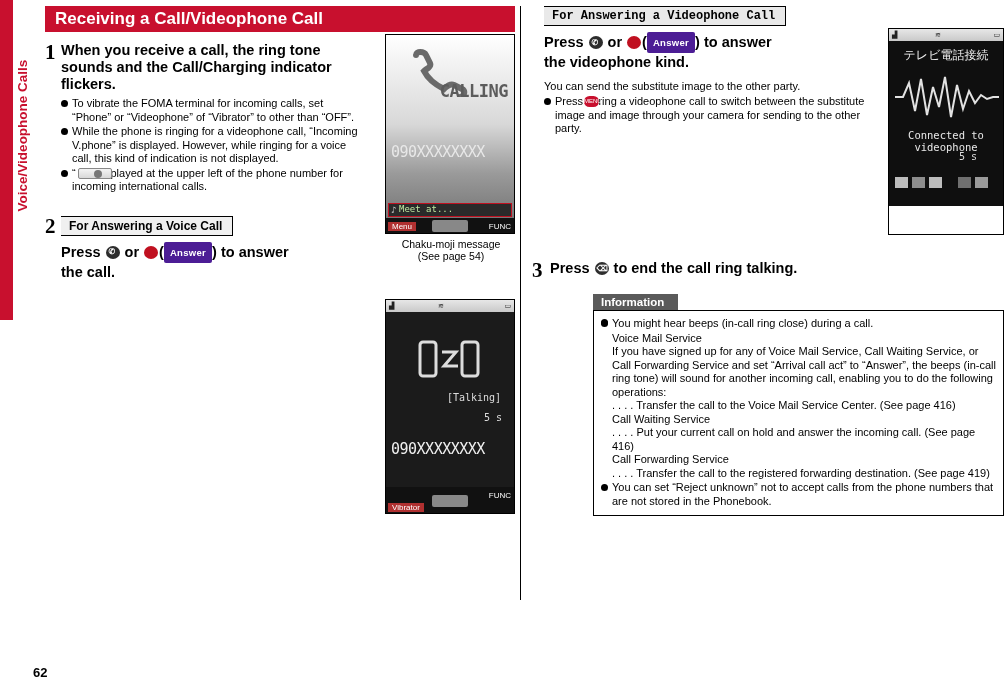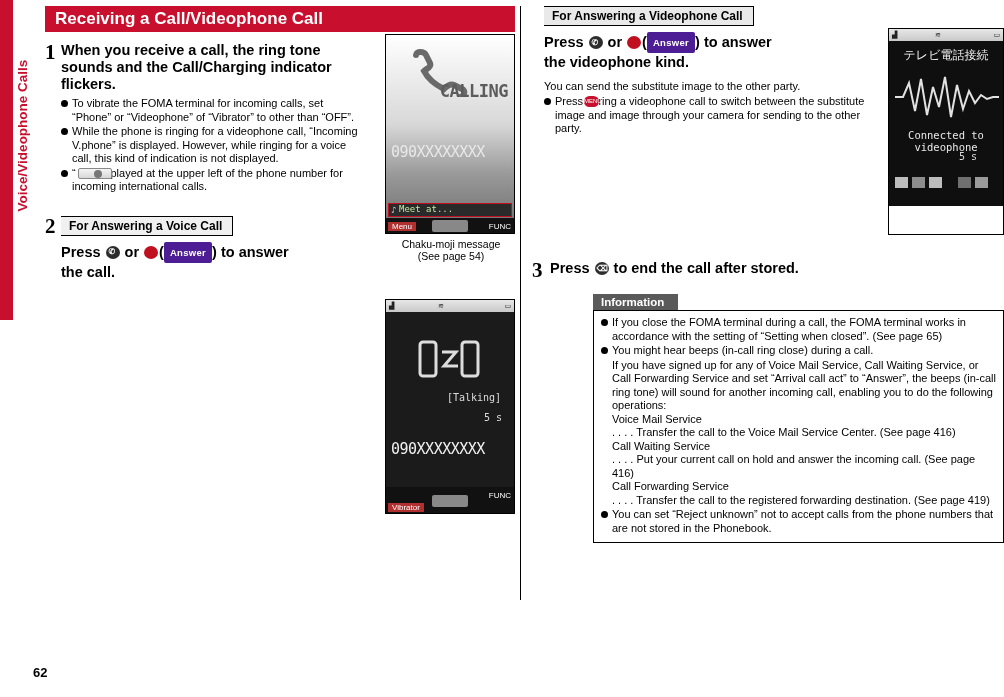--- a/index.html
+++ b/index.html
@@ -90,20 +90,21 @@
   .subhead-box2 {
     display:inline-block;
     border-top:1px solid #000;
     border-bottom:1px solid #000;
     border-right:1px solid #000;
     background:#e9e9e9;
     padding:2px 10px 2px 8px;
     font-weight:bold;
     font-size:12px;
     margin-bottom:6px;
+    font-family:Liberation Mono, monospace;
   }
   .keyicon {
     display:inline-block;
     width:17px; height:13px;
     border-radius:7px/6px;
     background:#3a3a3a;
     color:#fff;
     font-size:8px;
     text-align:center;
     line-height:13px;
@@ -334,39 +335,38 @@
     </div>
 
     <div class="step-block" style="position:absolute; left:0px; top:246px; width:472px;">
       <div class="step-num">3</div>
       <div class="step-body" style="margin-left:18px;">
         <div class="step-head">
           <span>Press</span>
           <span class="keyicon round" style="background:#2d2d2d;">
             <span style="position:absolute;left:2px;top:2.5px;color:#fff;font-size:8px;line-height:8px;">⌫</span>
           </span>
-          <span>to end the call after stored.</span>
+          <span>to end the call ring talking.</span>
         </div>
       </div>
     </div>
 
     <div style="position:absolute; left:18px; top:288px; width:454px;padding-left:43px;">
       <div class="info-head">Information</div>
       <div class="info-box">
         <div class="info-body">
           <div class="info-line">
             <span class="dot"></span>
-            <span>If you close the FOMA terminal during a call, the FOMA terminal works in accordance with the setting of “Setting when closed”. (See page 65)</span>
           </div>
           <div class="info-line">
             <span class="dot"></span>
             <span>You might hear beeps (in-call ring close) during a call.</span>
           </div>
+          <div class="plain-line">Voice Mail Service</div>
           <div class="plain-line">If you have signed up for any of Voice Mail Service, Call Waiting Service, or Call Forwarding Service and set “Arrival call act” to “Answer”, the beeps (in-call ring tone) will sound for another incoming call, enabling you to do the following operations:</div>
-          <div class="plain-line">Voice Mail Service</div>
           <div class="plain-line">. . . . Transfer the call to the Voice Mail Service Center. (See page 416)</div>
           <div class="plain-line">Call Waiting Service</div>
           <div class="plain-line">. . . . Put your current call on hold and answer the incoming call. (See page 416)</div>
           <div class="plain-line">Call Forwarding Service</div>
           <div class="plain-line">. . . . Transfer the call to the registered forwarding destination. (See page 419)</div>
           <div class="info-line" style="margin-top:1px;">
             <span class="dot"></span>
             <span>You can set “Reject unknown” not to accept calls from the phone numbers that are not stored in the Phonebook.</span>
           </div>
         </div>

